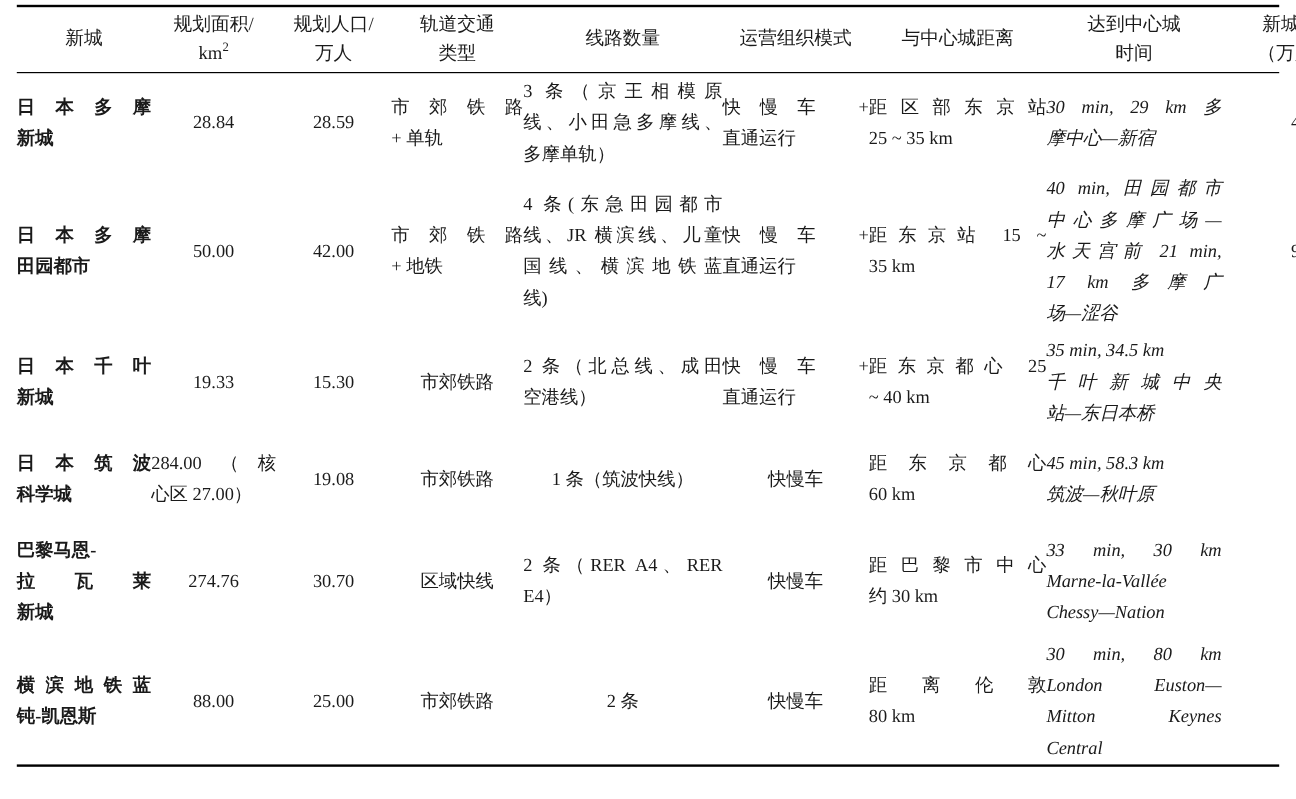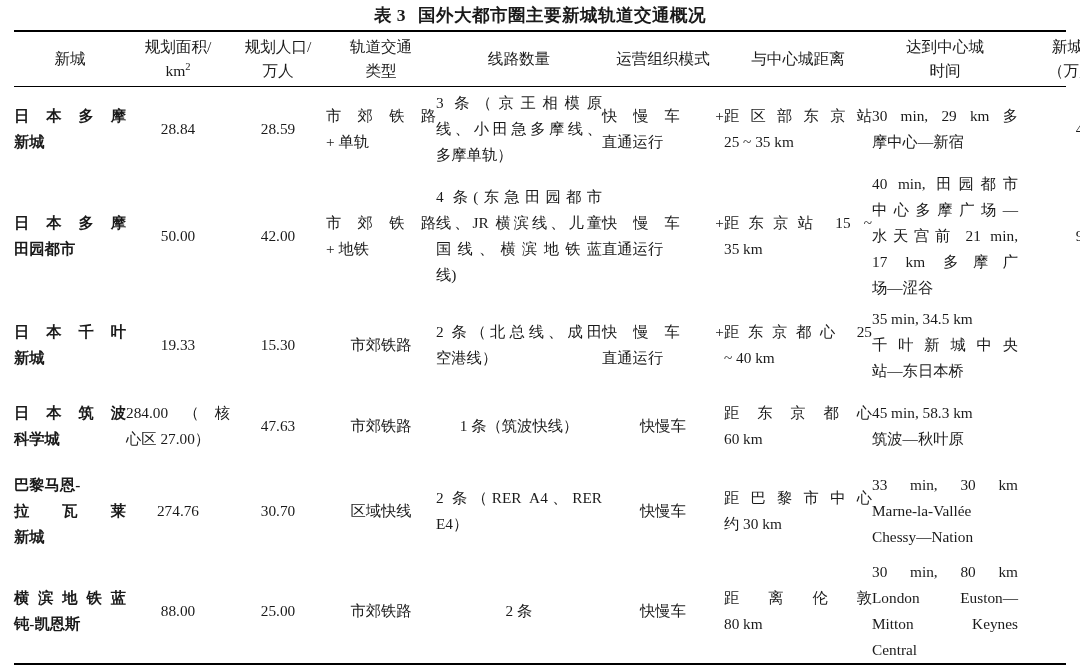--- a/index.html
+++ b/index.html
@@ -103,39 +103,36 @@
   .ctr { text-align: center; }
   .num { font-variant-numeric: tabular-nums; }
 
   td.cell-name   { text-align: center; font-weight: bold; }
   td.cell-area   { text-align: center; }
   td.cell-pop    { text-align: center; }
   td.cell-type   { text-align: center; }
   td.cell-lines  { text-align: left; padding-left: 10px; }
   td.cell-mode   { text-align: center; }
   td.cell-dist   { text-align: left; padding-left: 8px; }
-  td.cell-time   { text-align: left; padding-left: 8px; }
+  td.cell-time   { text-align: left; padding-left: 8px; font-style: italic; }
   td.cell-flow   { text-align: center; }
 
   
   tr.r0 td { height: 84px; }
   tr.r1 td { height: 112px; }
   tr.r2 td { height: 88px; }
   tr.r3 td { height: 74px; }
   tr.r4 td { height: 96px; }
   tr.r5 td { height: 98px; }
 </style>
 </head>
 <body>
 
 <div class="table-figure">
 
-  <div class="caption">
-    <span class="cap-num">表 3</span><span>国外大都市圈主要新城轨道交通概况</span>
-  </div>
 
   <div class="rule rule-top"></div>
 
   <table class="tbl">
     <colgroup>
       <col class="c0">
         <col class="c1">
         <col class="c2">
         <col class="c3">
         <col class="c4">
@@ -296,21 +293,21 @@
 
       <tr class="r3">
         <td class="cell-name">
           <span class="just">日本筑波</span>
           <span class="just-left">科学城</span>
         </td>
         <td class="cell-area">
           <span class="just">284.00（核</span>
           <span class="just-left">心区 27.00）</span>
         </td>
-        <td class="cell-pop num">47.63</td>
+        <td class="cell-pop num">19.08</td>
         <td class="cell-type">
           <span>市郊铁路</span>
         </td>
         <td class="cell-lines ctr">
           <span>1 条（筑波快线）</span>
         </td>
         <td class="cell-mode">
           <span>快慢车</span>
         </td>
         <td class="cell-dist">

